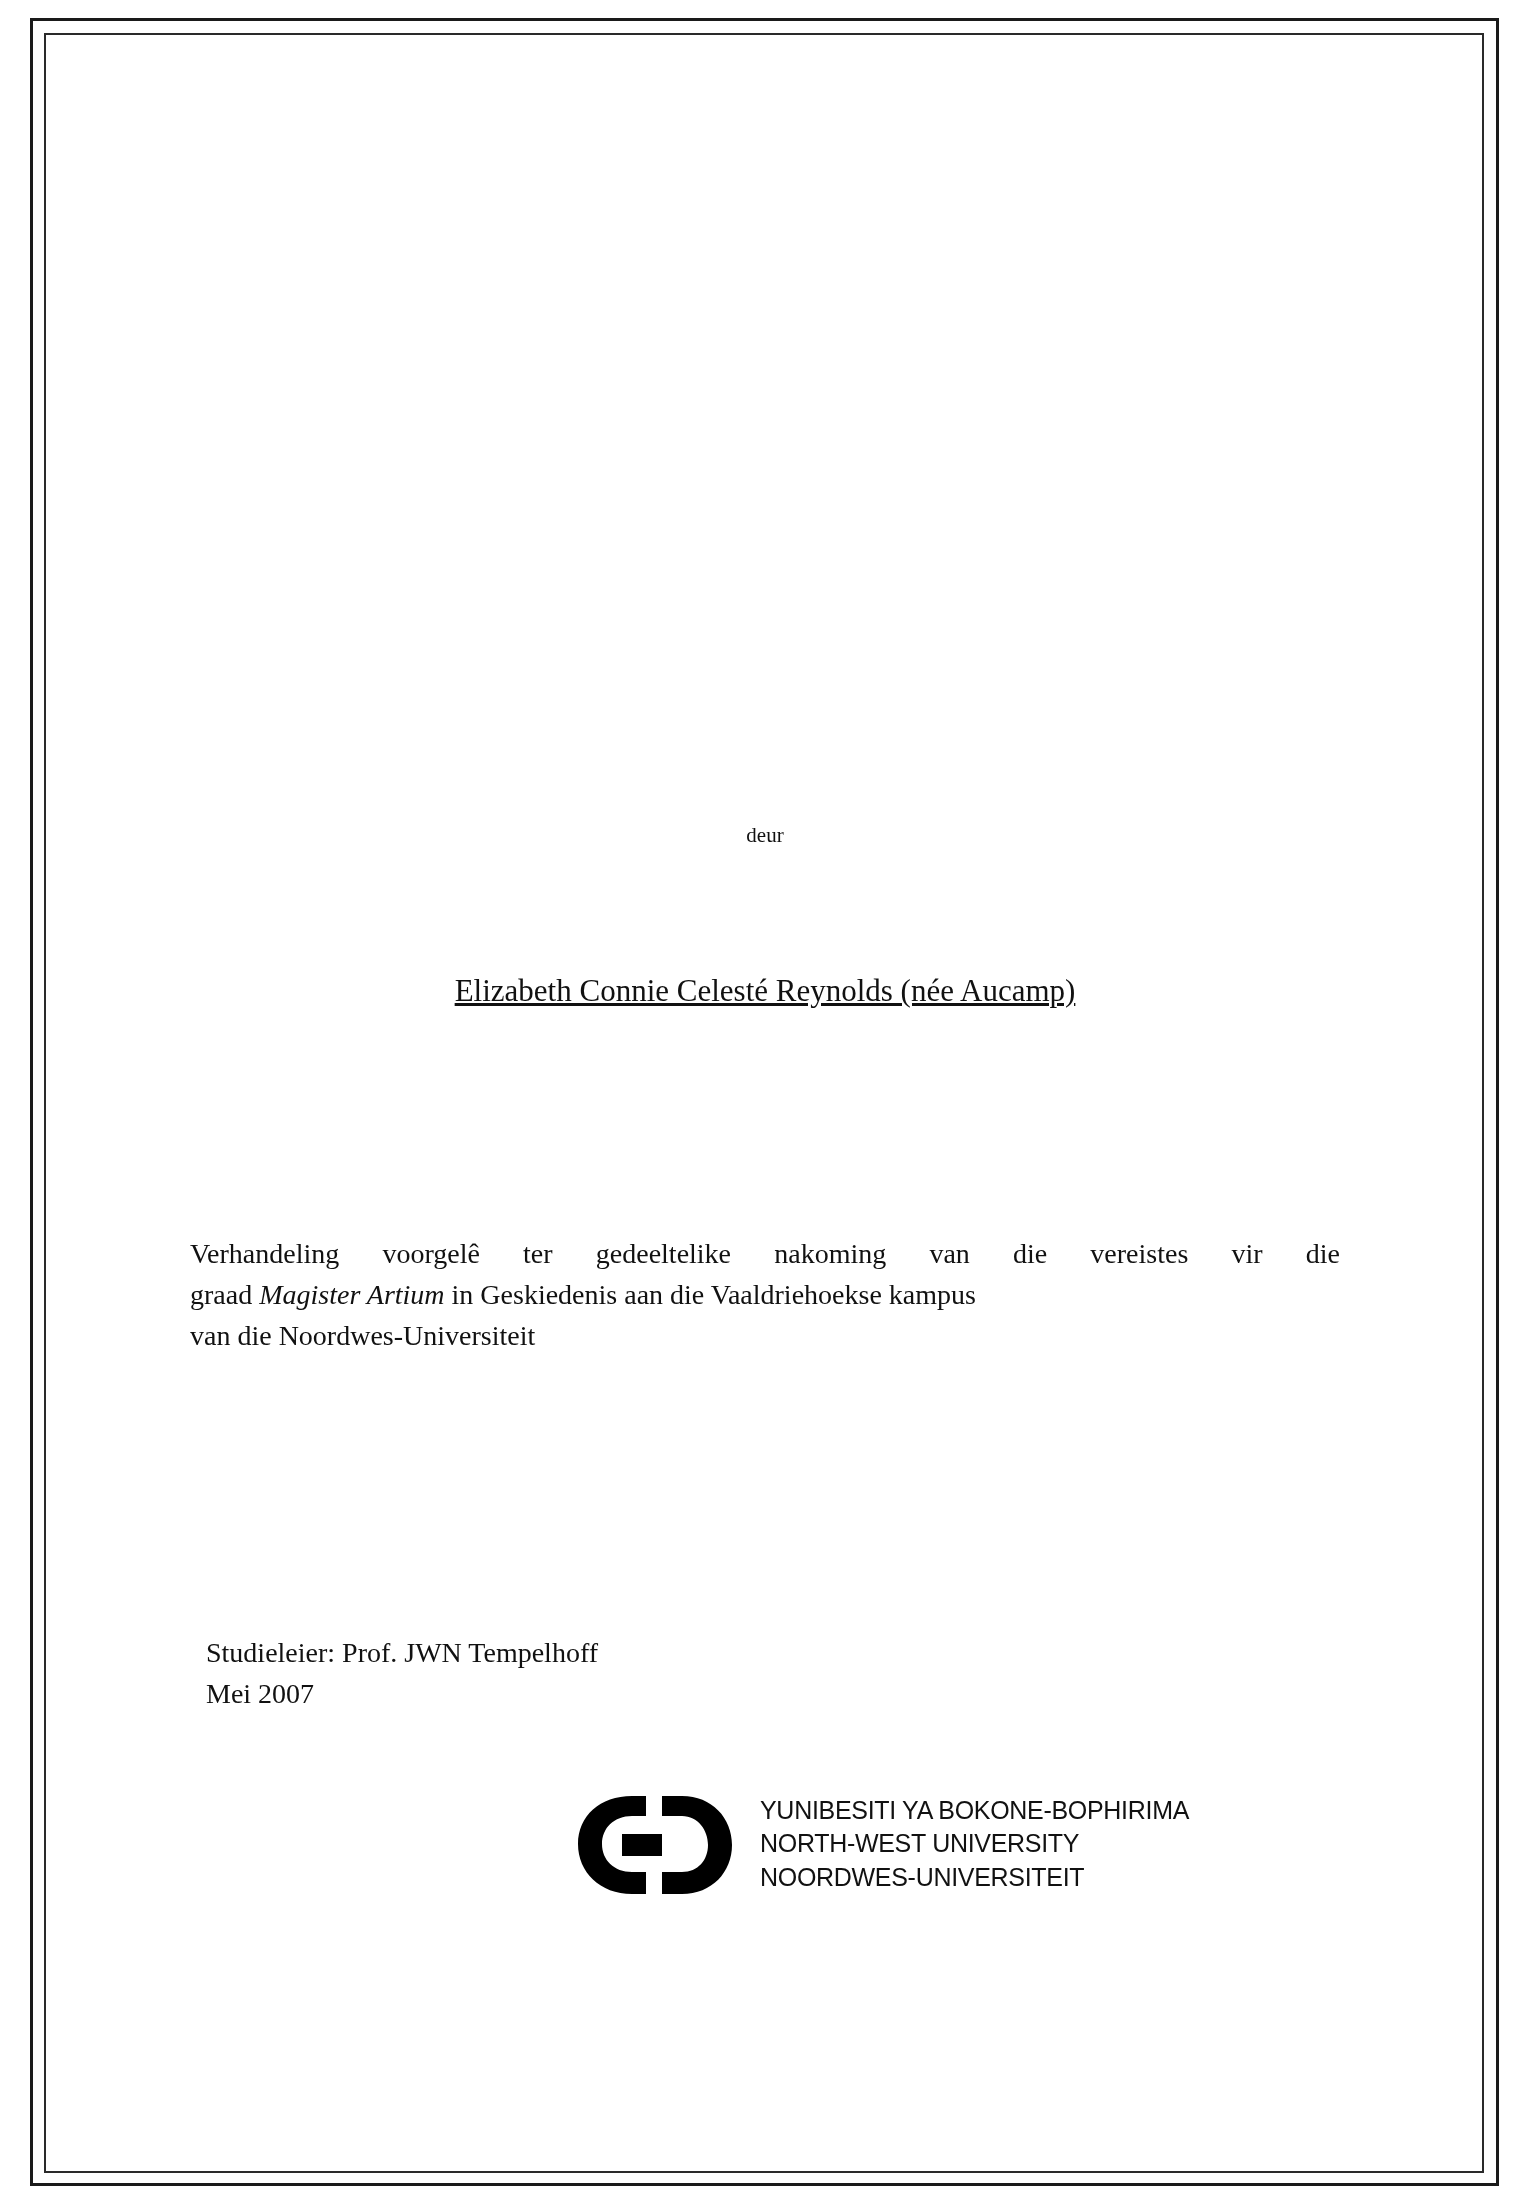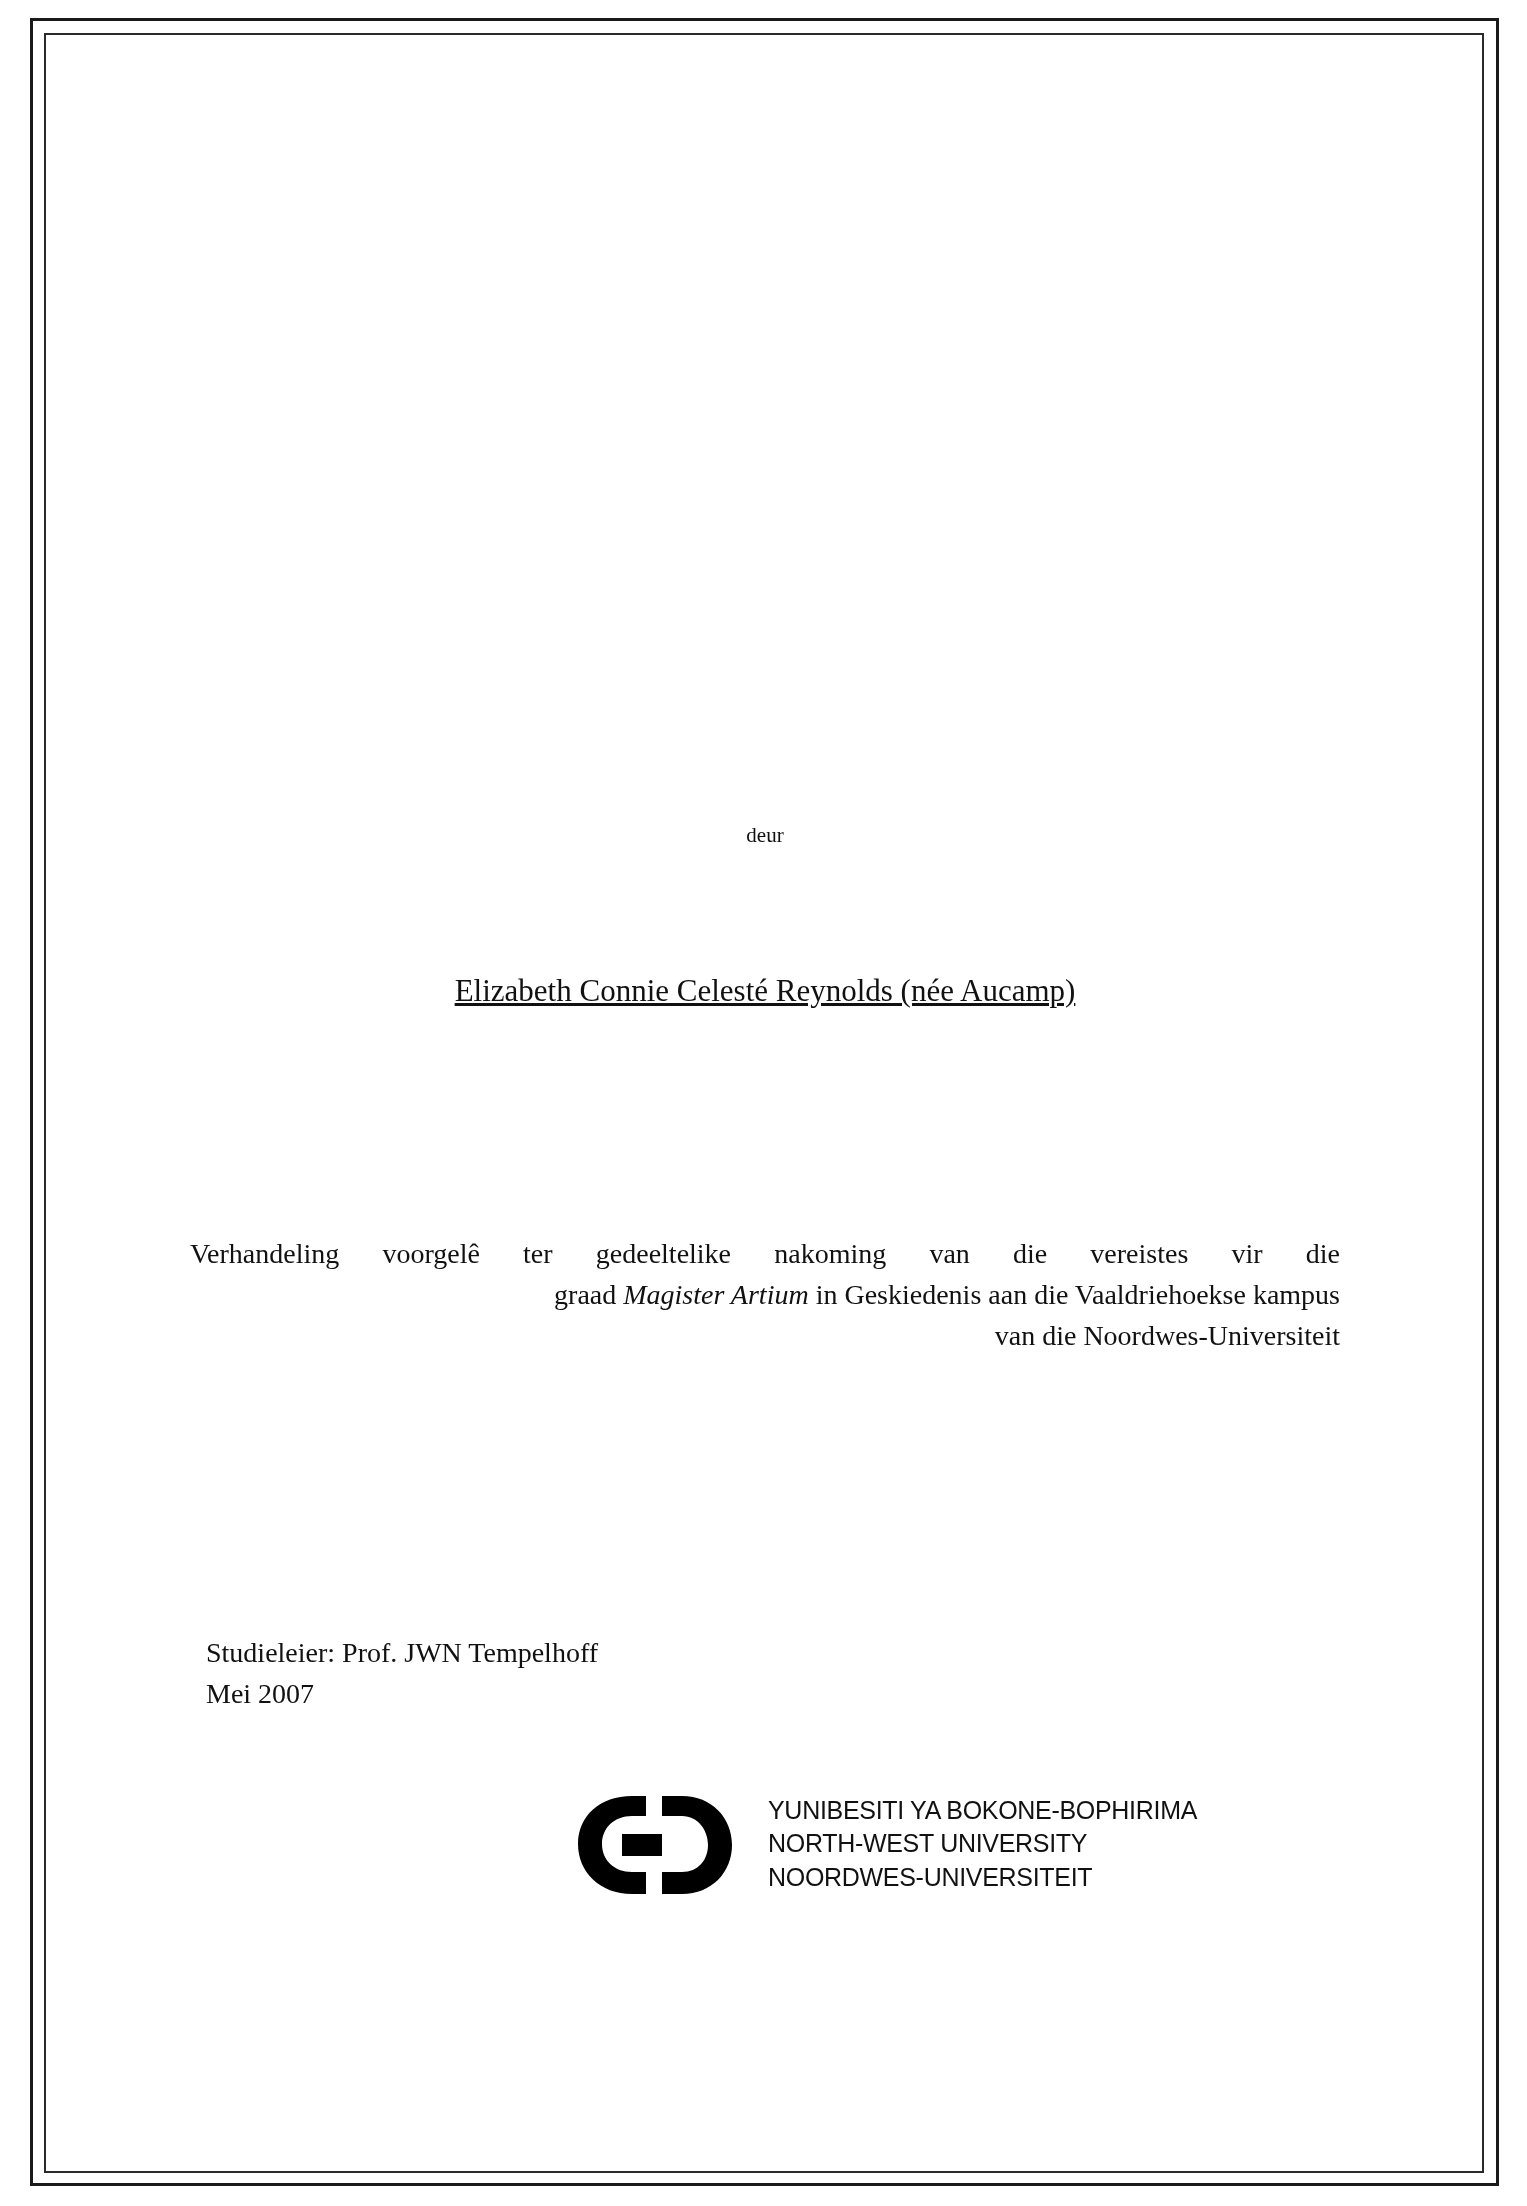--- a/index.html
+++ b/index.html
@@ -85,22 +85,21 @@
     line-height: 1.47;
     text-align: justify;
   }
   .statement .l1 {
     display: block;
     text-align: justify;
     text-align-last: justify;
   }
   .statement .l2, .statement .l3 {
     display: block;
-    text-align: right;
-    margin-left: 24px;
+    text-align: left;
   }
   .statement em {
     font-style: italic;
   }
 
   .supervisor {
     position: absolute;
     left: 21px;
     top: 1600px;
     width: 900px;
@@ -119,21 +118,21 @@
   }
   .logo-mark {
     position: absolute;
     left: 0;
     top: 4px;
     width: 175px;
     height: 108px;
   }
   .logo-text {
     position: absolute;
-    left: 198px;
+    left: 190px;
     top: 6px;
     font-family: "Liberation Sans", sans-serif;
     font-size: 25px;
     line-height: 1.33;
     letter-spacing: -0.3px;
     color: #111111;
     white-space: nowrap;
   }
   .logo-text span { display: block; }
 </style>

